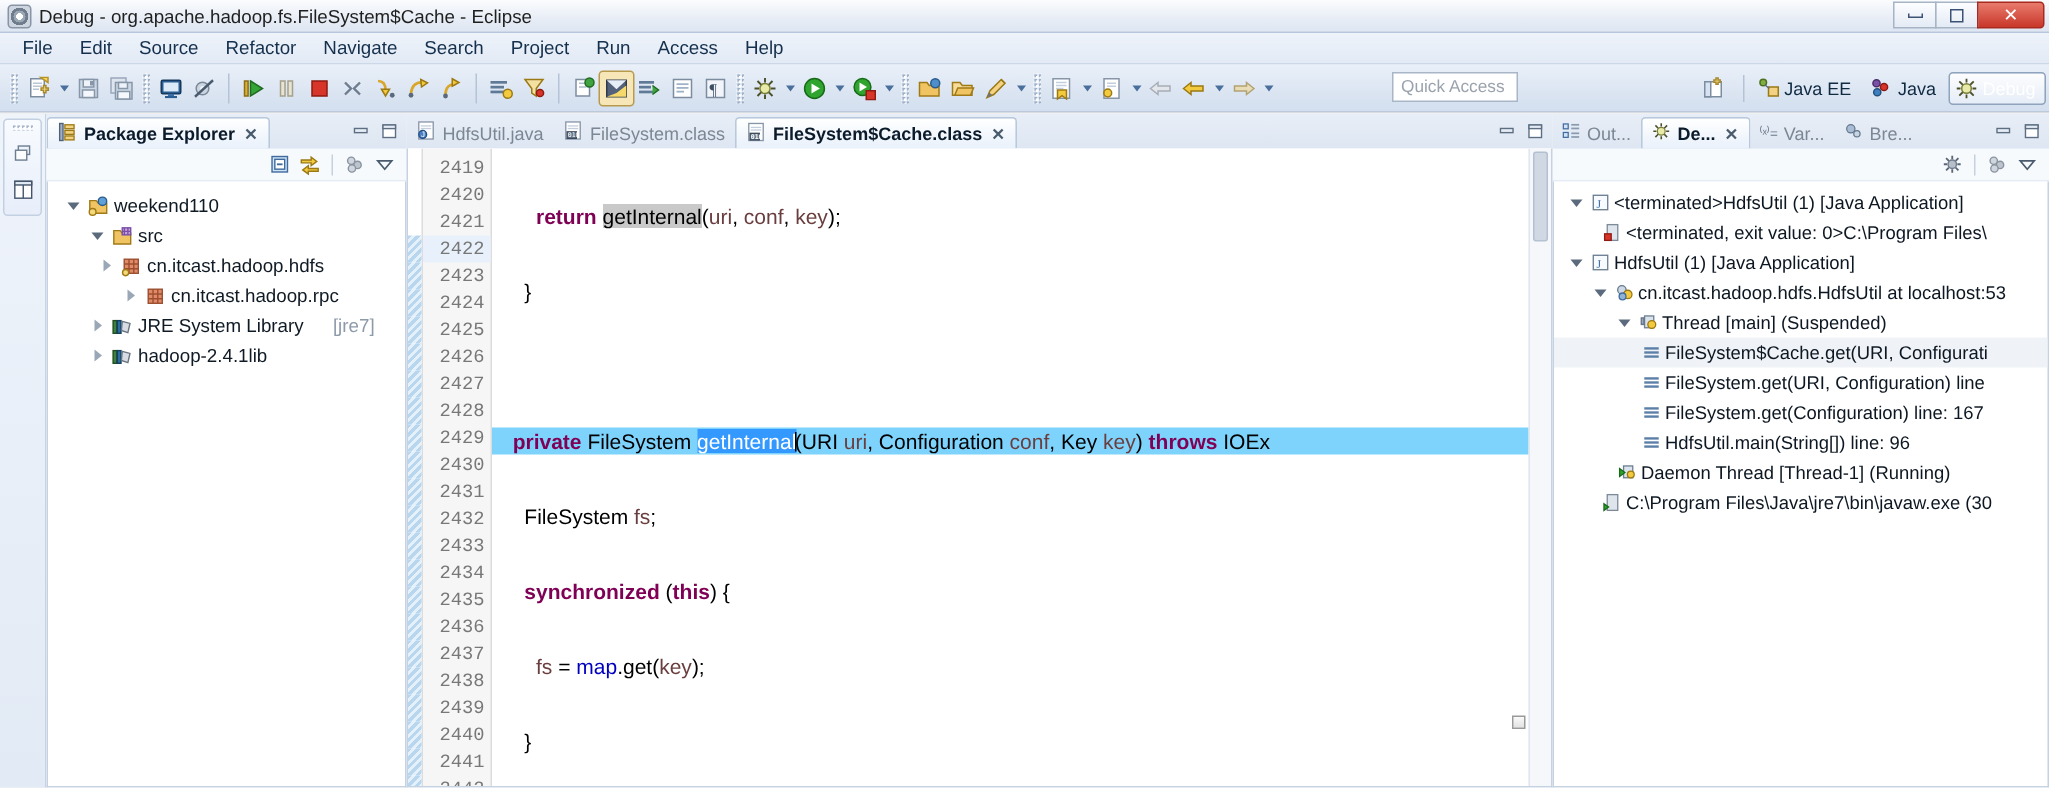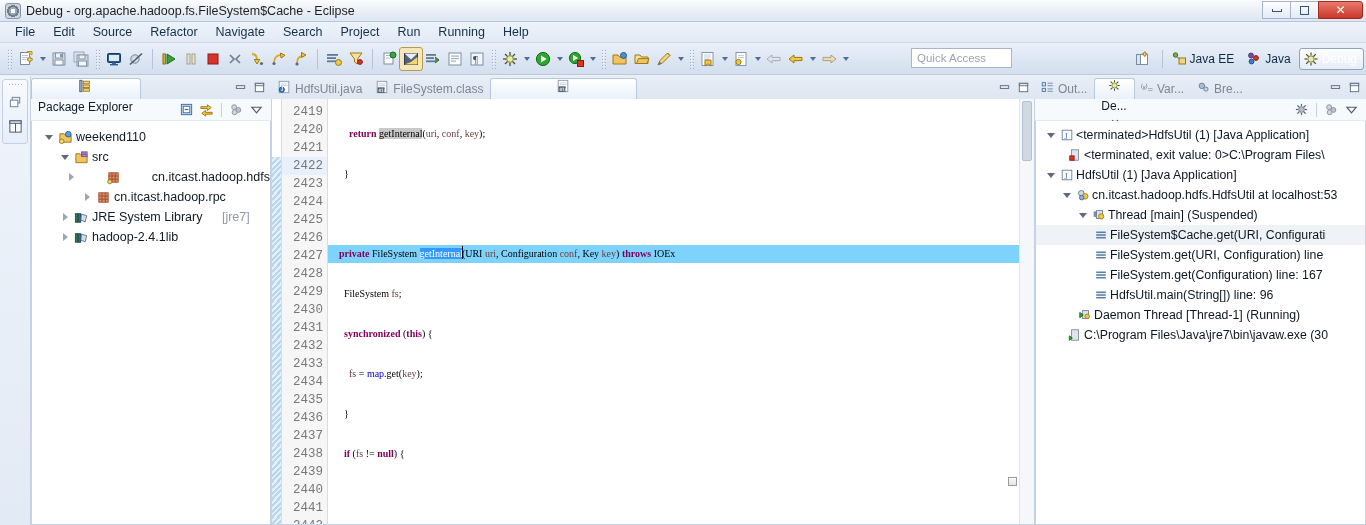--- a/index.html
+++ b/index.html
@@ -84,21 +84,21 @@
     width: 11px; height: 22px; display: flex; align-items: center; justify-content: center;
     flex: 0 0 auto;
   }
   .tb-arrow i {
     border-left: 3.5px solid transparent; border-right: 3.5px solid transparent;
     border-top: 4px solid #4a6f9c; display: block;
   }
 
   .quickaccess {
     position: absolute; right: 354px; top: 5px;
-    width: 101px; height: 20px;
+    width: 84px; height: 20px;
     background: #fff; border: 1px solid #a8b6c8;
     font-size: 11.5px; color: #9aa3ad; padding: 2px 5px;
     line-height: 15px;
   }
   .persp-bar {
     position: absolute; right: 2px; top: 3px; height: 25px;
     display: flex; align-items: center; gap: 1px;
   }
   .persp {
     display: flex; align-items: center; gap: 3px;
@@ -142,21 +142,21 @@
   }
   .ptab {
     display: flex; align-items: center; gap: 4px;
     height: 21px; padding: 0 7px 0 6px;
     font-size: 12px; color: #31404f; white-space: nowrap;
   }
   .ptab.sel {
     background: linear-gradient(#ffffff,#e9f1fb);
     border: 1px solid #b9c9dc; border-bottom: none;
     border-radius: 3px 3px 0 0;
-    color: #0b1b2b; font-weight: normal; flex-direction: column;
+    color: #0b1b2b; font-weight: bold;
   }
   .ptab.dim { color: #7b8794; }
   .ptab .closex { font-size: 11px; color: #4a5b6e; margin-left: 2px; }
   .panel-tools {
     position: absolute; right: 3px; top: 3px;
     display: flex; align-items: center; gap: 2px;
   }
   .ptool { width: 17px; height: 16px; display: flex; align-items: center; justify-content: center; }
   .panel-toolbar2 {
     height: 22px; background: #f7fafd;
@@ -200,21 +200,21 @@
   .gutter-mark {
     width: 10px; flex: 0 0 auto; padding-top: 4px;
     border-right: 1px solid #dcdcdc; background: #ffffff;
   }
   .gl { height: 18px; line-height: 18px; padding-right: 4px; position: relative; }
   .gl.cur { background: #e8f1fb; }
   .gmark { height: 18px; position: relative; }
   .gmark.ann { background: repeating-linear-gradient(135deg,#b9d6ef 0 2px,#e4f0fa 2px 4px); }
   .code-area {
     flex: 1; min-width: 0; padding-top: 4px; overflow: hidden;
-    font-family: Liberation Serif, serif; font-size: 10px;
+    font-family: Liberation Sans, sans-serif; font-size: 14px;
     white-space: pre; color: #000;
   }
   .cl { height: 18px; line-height: 18px; padding-left: 6px; }
   .cl.cur { background: #7dd3fc; }
   .kw { color: #7f0055; font-weight: bold; }
   .fld { color: #0000c0; }
   .prm { color: #6a3e3e; }
   .hl { background: #c9c9c9; }
   .sel { background: #3399ff; color: #fff; }
   .caret { display:inline-block; width:0; border-left:1px solid #000; height:13px; vertical-align:-2px; margin:0 -1px; }
@@ -259,21 +259,21 @@
 
   <div class="menubar">
     <div class="menuitem">File</div>
     <div class="menuitem">Edit</div>
     <div class="menuitem">Source</div>
     <div class="menuitem">Refactor</div>
     <div class="menuitem">Navigate</div>
     <div class="menuitem">Search</div>
     <div class="menuitem">Project</div>
     <div class="menuitem">Run</div>
-    <div class="menuitem">Running</div>
+    <div class="menuitem">Access</div>
     <div class="menuitem">Help</div>
   </div>
 
   <div class="toolbar">
     <div class="tb-grip"></div>
 
     <div class="tbbtn">
       <svg width="16" height="16" viewBox="0 0 16 16">
         <rect x="2.5" y="1.5" width="9" height="12" fill="#fff" stroke="#7d8da0"></rect>
         <rect x="4" y="4" width="6" height="1" fill="#b9c6d6"></rect>
@@ -686,21 +686,21 @@
                 <path d="M2 13.5 L2 4 L6.5 4 L8 5.8 L14 5.8 L14 13.5 Z" fill="#f0c462" stroke="#a07a16"></path>
                 <rect x="8" y="2" width="6" height="5" fill="#c9a6d8" stroke="#7a4fa8"></rect>
                 <line x1="9.5" y1="2" x2="9.5" y2="7" stroke="#7a4fa8"></line>
                   <line x1="12" y1="2" x2="12" y2="7" stroke="#7a4fa8"></line>
                 <line x1="8" y1="4.5" x2="14" y2="4.5" stroke="#7a4fa8"></line>
               </svg>
             </span>
             <span class="tlabel">src</span>
           </div>
 
-          <div class="trow" style="padding-left:32px;justify-content:space-between;">
+          <div class="trow" style="padding-left:32px;">
             <span class="twist">
                 <i class="closed"></i>
               </span>
             <span class="ticon">
               <svg width="15" height="15" viewBox="0 0 16 16">
                 <rect x="3" y="3" width="10" height="10" fill="#e08a6a" stroke="#9c4f2e"></rect>
                 <line x1="3" y1="6.4" x2="13" y2="6.4" stroke="#9c4f2e"></line>
                 <line x1="3" y1="9.8" x2="13" y2="9.8" stroke="#9c4f2e"></line>
                 <line x1="6.4" y1="3" x2="6.4" y2="13" stroke="#9c4f2e"></line>
                 <line x1="9.8" y1="3" x2="9.8" y2="13" stroke="#9c4f2e"></line>

